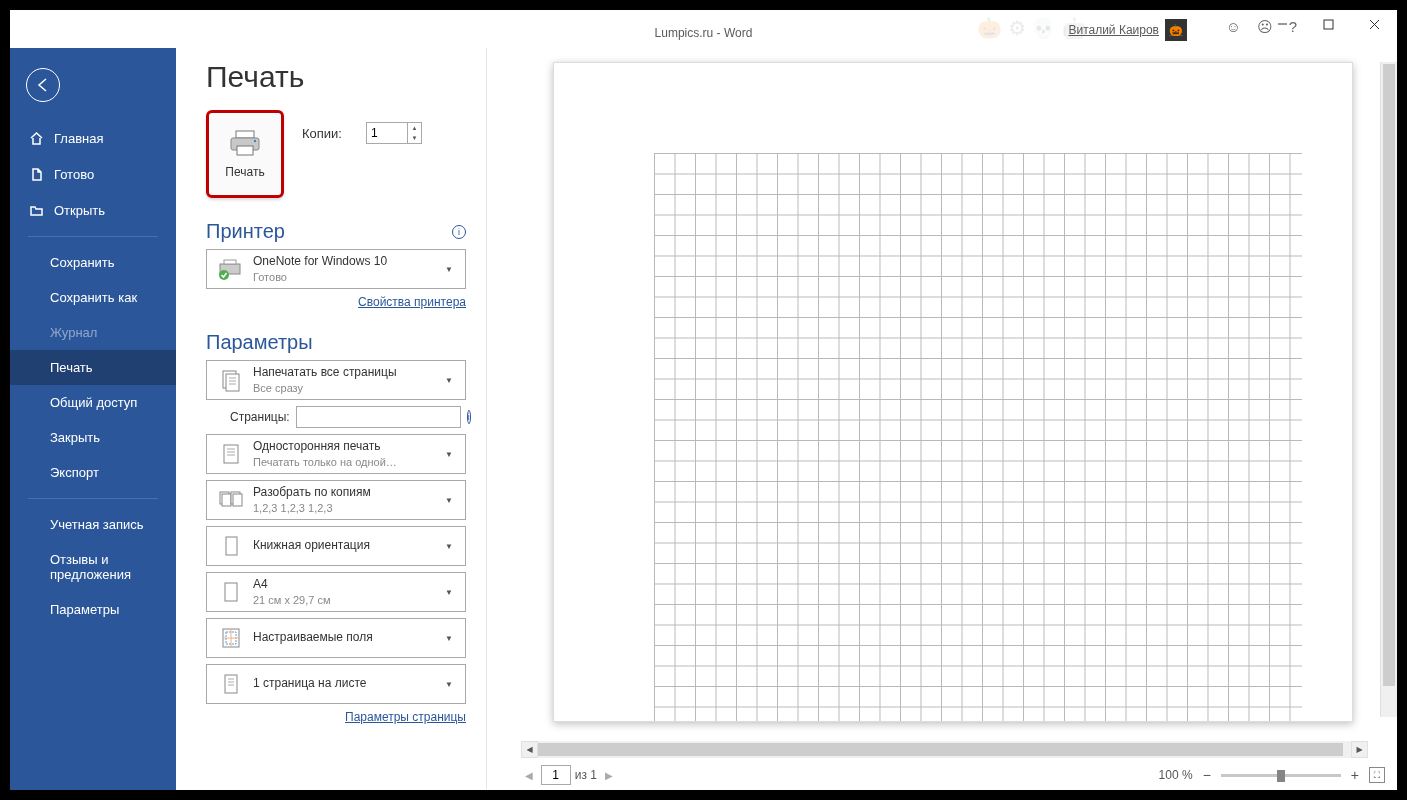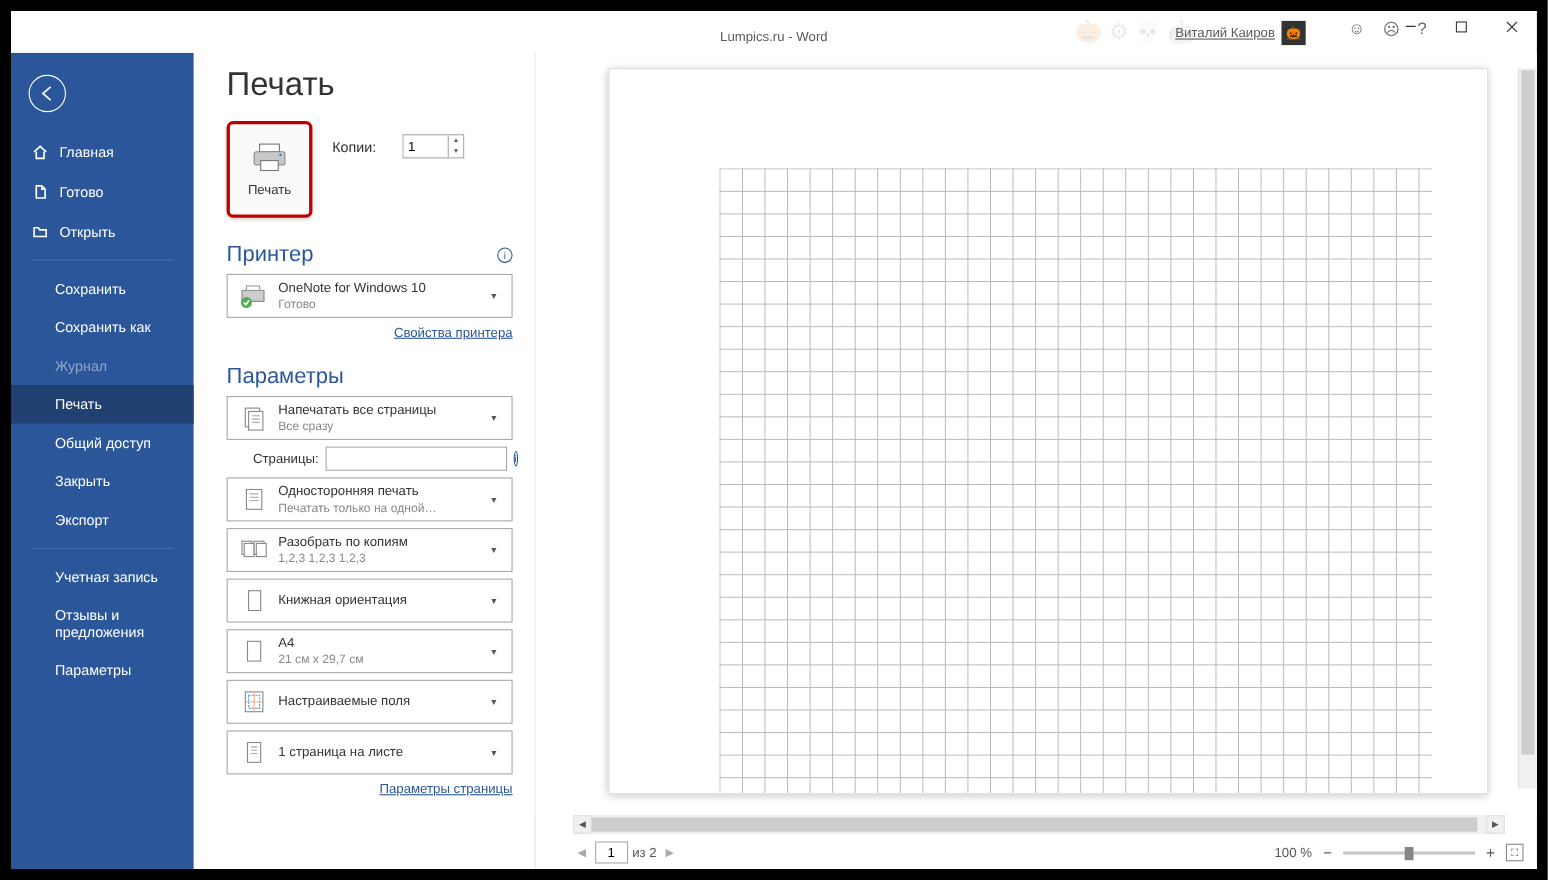--- a/index.html
+++ b/index.html
@@ -345,21 +345,21 @@
         <div class="btn">◀</div>
         <div class="track">
             <div class="thumb"></div>
           </div>
         <div class="btn">▶</div>
       </div>
       <div class="preview-footer">
         <div class="pf-nav">
           <span class="arrow">◀</span>
           <input value="1" style="">
-          <span>из 2</span>
+          <span>из 1</span>
           <span class="arrow">▶</span>
         </div>
         <div class="pf-right">
           <span>100 %</span>
           <span class="zminus">−</span>
           <div class="zoom-track">
               <div class="zoom-thumb"></div>
             </div>
           <span class="zplus">+</span>
           <span class="fit-ico">⛶</span>

